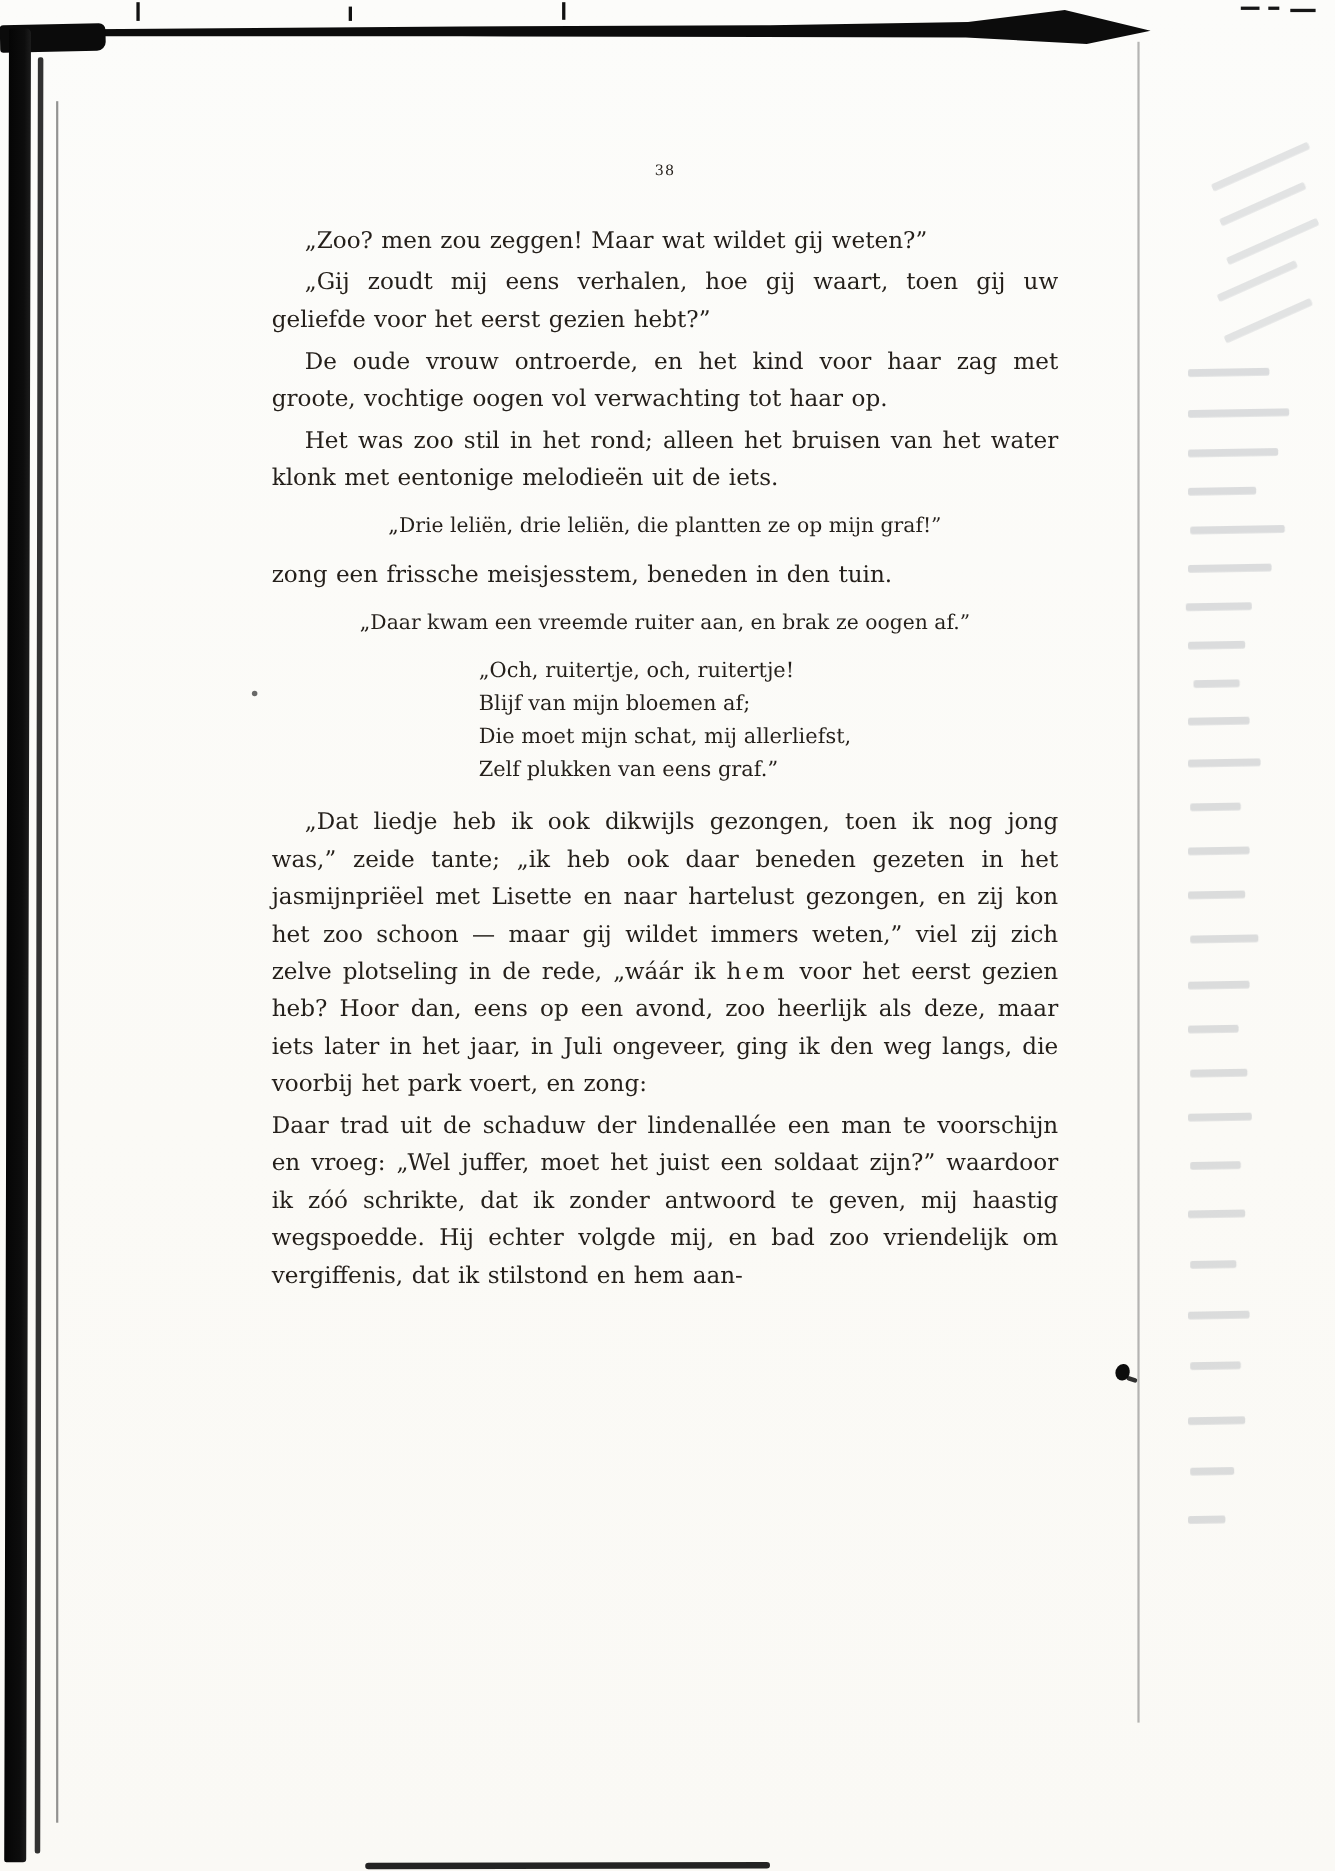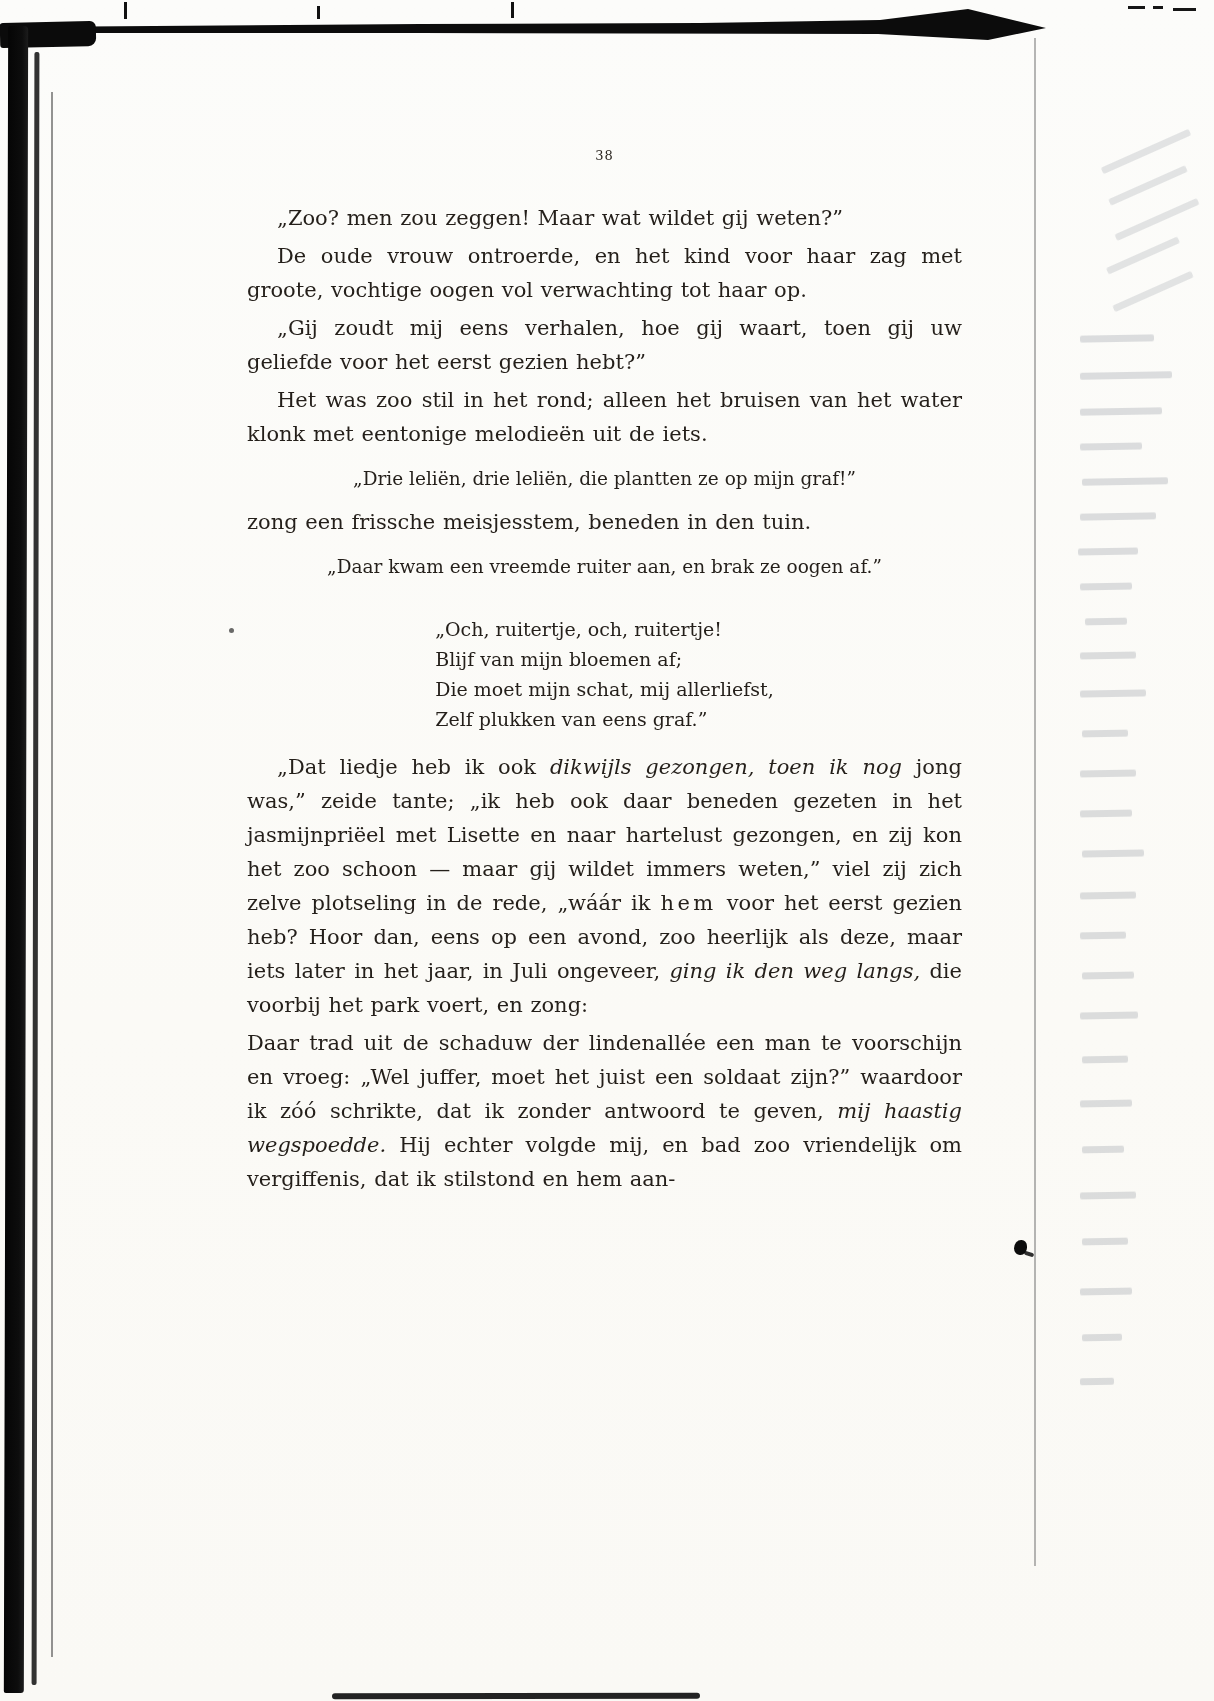--- a/index.html
+++ b/index.html
@@ -75,24 +75,24 @@
     margin: 4px; font-size: 21px; line-height: 34px;
     text-align: justify; text-align-last: left;
     word-spacing: 1px;
   }
   p.para.indent { text-indent: 30px; }
   .quote-line {
     text-align: center; font-size: 18.5px; line-height: 26px;
     margin: 15px 0 13px 0;
   }
   .verse {
-    width: fit-content; margin: 34px auto 16px auto;
+    width: fit-content; margin: 14px auto 16px auto;
     font-size: 19px; line-height: 30px; text-align: left;
   }
-  .run-italic { font-style: italic; }
+  .run-italic { }
   .run-spaced { letter-spacing: 3.5px; }
 </style>
 </head>
 <body>
 
 <svg style="position:absolute;left:0;top:0;" width="1214" height="60" viewBox="0 0 1214 60">
   <polygon points="18,27 420,24 700,23 880,20 968,9 1046,28 988,40 878,34 420,33 18,33" fill="#0c0c0c"></polygon>
   <rect x="124" y="2" width="3" height="17" fill="#111"></rect>
   <rect x="317" y="6" width="3" height="13" fill="#111"></rect>
   <rect x="511" y="2" width="3" height="16" fill="#111"></rect>
@@ -143,22 +143,22 @@
   <div class="smudge" style="left:1082px;top:1238px;width:46px;"></div>
   <div class="smudge" style="left:1080px;top:1288px;width:52px;"></div>
   <div class="smudge" style="left:1082px;top:1334px;width:40px;"></div>
   <div class="smudge" style="left:1080px;top:1378px;width:34px;"></div>
 </div>
 
 <div class="page-content">
   <div class="page-number">38</div>
 
   <p class="para indent">„Zoo? men zou zeggen! Maar wat wildet gij weten?”</p>
+  <p class="para indent">„Gij zoudt mij eens verhalen, hoe gij waart, toen gij uw geliefde voor het eerst gezien hebt?”</p>
   <p class="para indent">De oude vrouw ontroerde, en het kind voor haar zag met groote, vochtige oogen vol verwachting tot haar op.</p>
-  <p class="para indent">„Gij zoudt mij eens verhalen, hoe gij waart, toen gij uw geliefde voor het eerst gezien hebt?”</p>
   <p class="para indent">Het was zoo stil in het rond; alleen het bruisen van het water klonk met eentonige melodieën uit de iets.</p>
 
   <div class="quote-line">„Drie leliën, drie leliën, die plantten ze op mijn graf!”</div>
 
   <p class="para">zong een frissche meisjesstem, beneden in den tuin.</p>
 
   <div class="quote-line">„Daar kwam een vreemde ruiter aan, en brak ze oogen af.”</div>
 
 
   <div class="verse">

